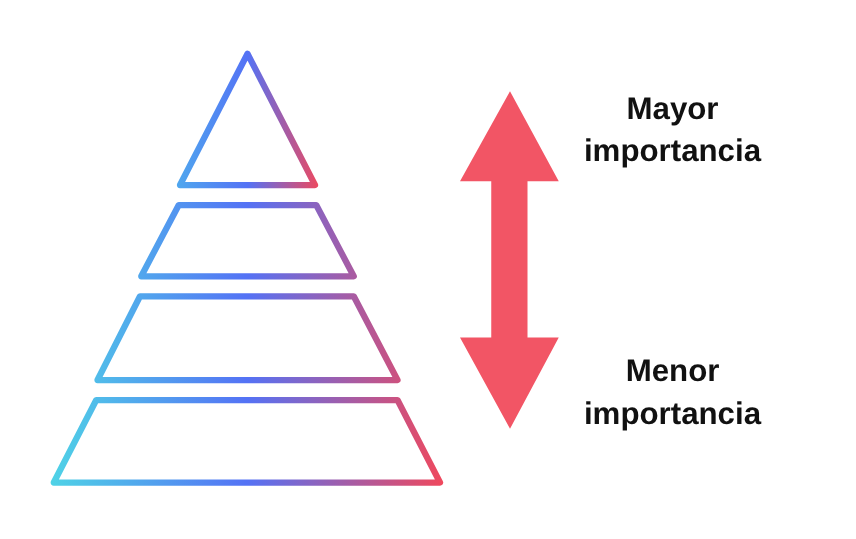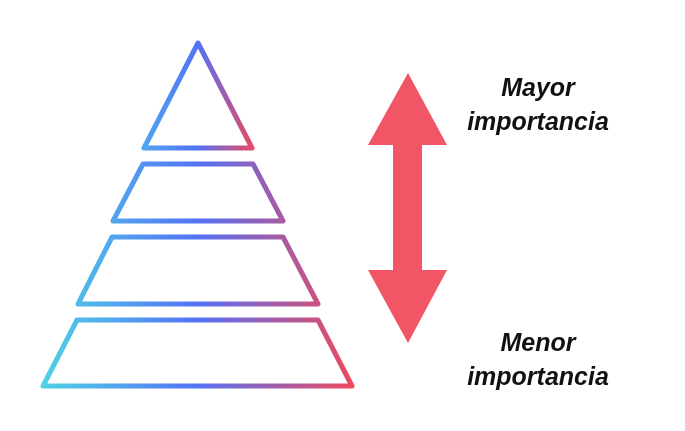--- a/index.html
+++ b/index.html
@@ -1,21 +1,21 @@
 <!DOCTYPE html>
 <html><head>
   <meta charset="utf-8">
   <style>
     html, body { margin: 0; padding: 0; background: #ffffff; }
     body { width: 685px; height: 431px; position: relative; overflow: hidden; font-family: "Liberation Sans", "DejaVu Sans", sans-serif; }
     svg.diagram { position: absolute; left: 0; top: 0; }
-    .label { position: absolute; width: 170px; text-align: center; font-weight: bold; font-size: 25px; line-height: 34px; color: #111111; font-style: italic; }
+    .label { position: absolute; width: 170px; text-align: center; font-weight: bold; font-size: 25px; line-height: 34px; color: #111111; }
     .label span { display: block; }
     #label-top { left: 453px; top: 70px; }
-    #label-bottom { left: 453px; top: 280px; margin-top: 45px; }
+    #label-bottom { left: 453px; top: 280px; }
   </style>
 </head>
 <body>
 
 <svg class="diagram" width="685" height="431" viewBox="0 0 685 431">
   <defs>
     <linearGradient id="tierGrad" x1="40" y1="0" x2="355" y2="0" gradientUnits="userSpaceOnUse">
       <stop offset="0" stop-color="#4fd3e6"></stop>
       <stop offset="0.5" stop-color="#5472f5"></stop>
       <stop offset="1" stop-color="#f0485c"></stop>

